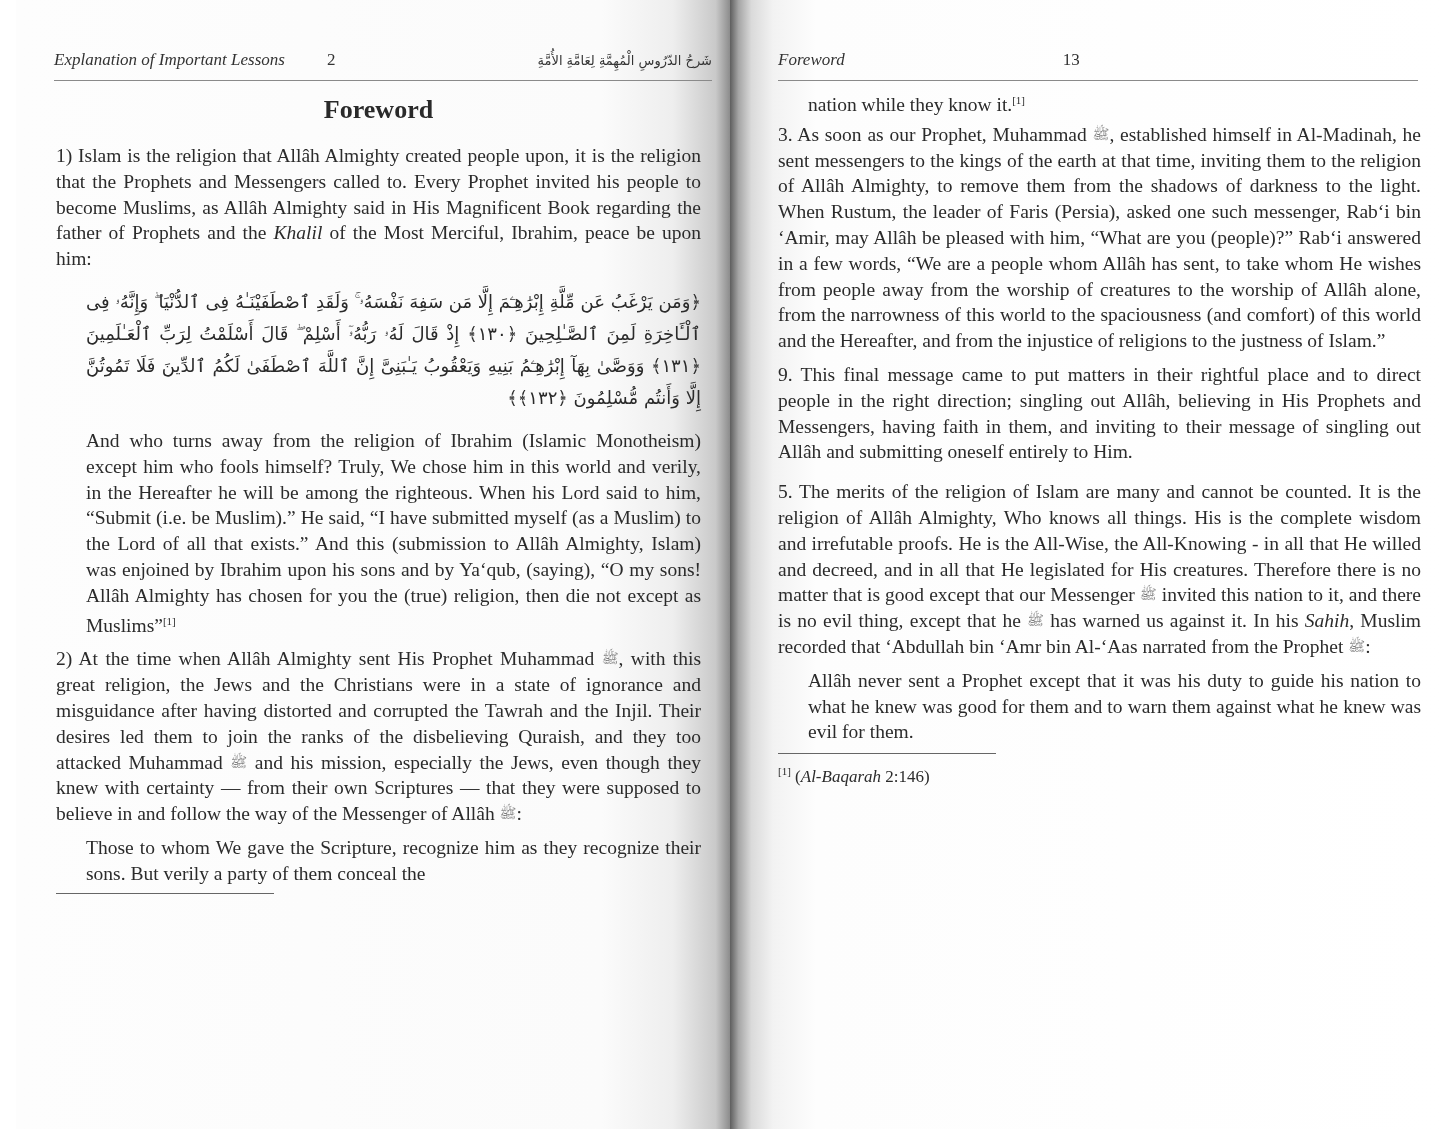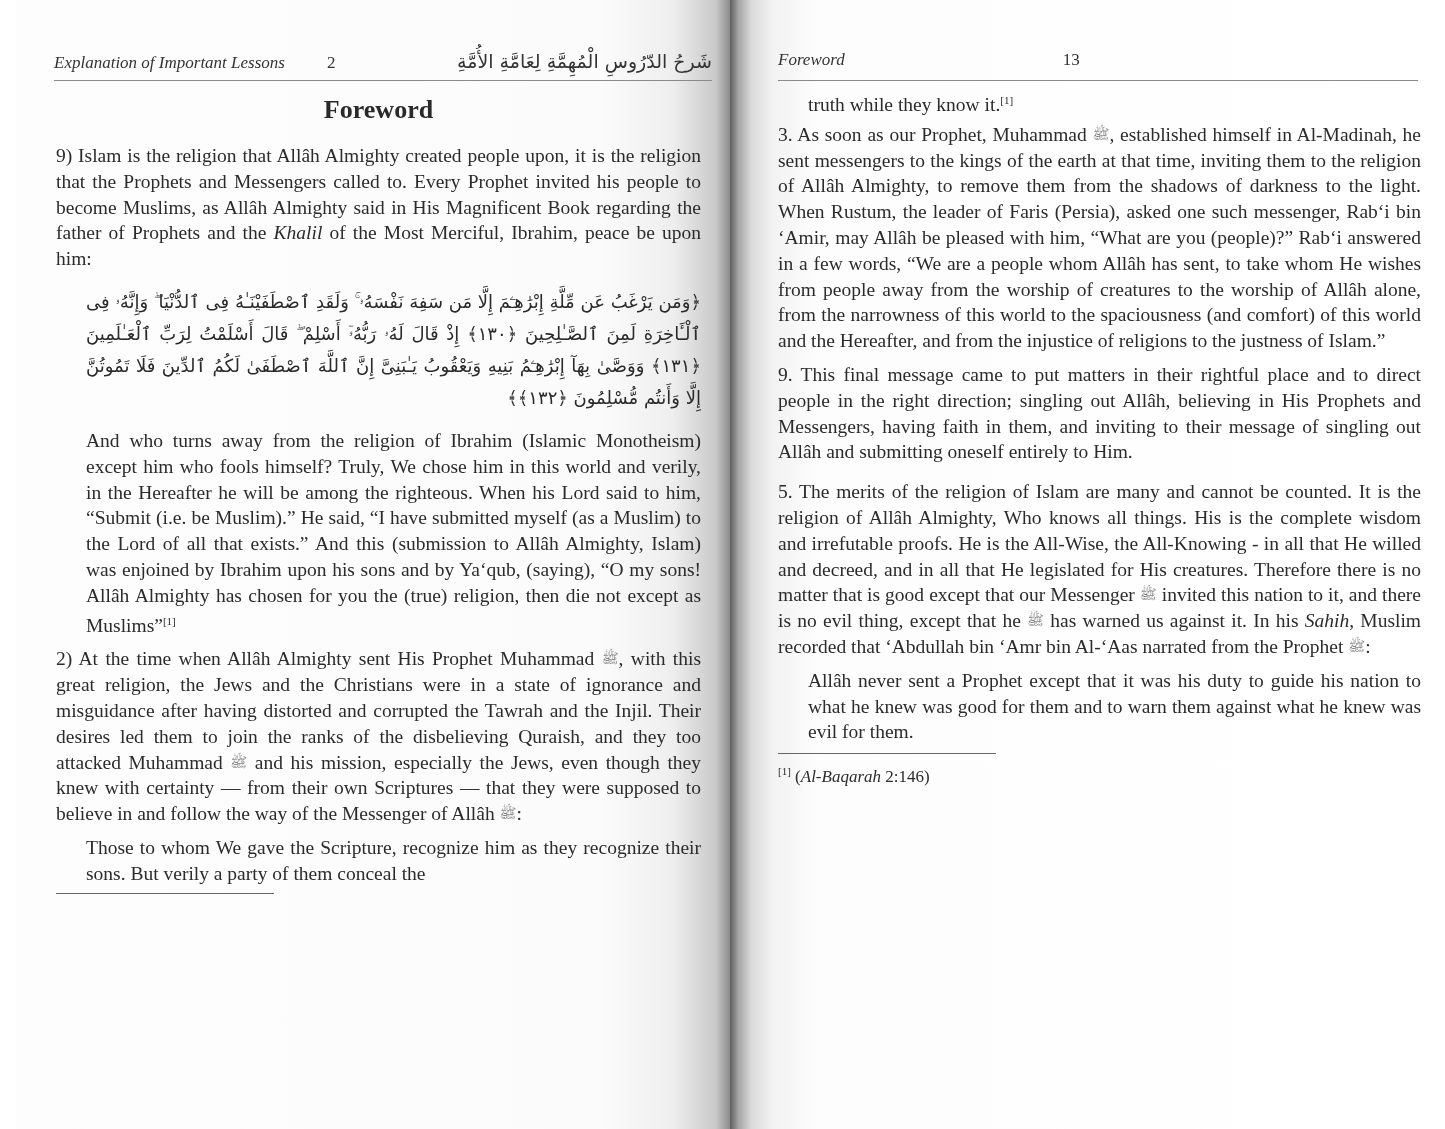--- a/index.html
+++ b/index.html
@@ -22,21 +22,21 @@
   }
   .running-head {
     position: absolute; top: 50px; height: 30px;
     display: flex; align-items: baseline;
     border-bottom: 1.5px solid #8a8a8a;
   }
   .page-left .running-head { left: 38px; width: 658px; }
   .page-right .running-head { left: 770px; width: 640px; left: 48px; }
   .rh-title { font-style: italic; font-size: 17px; color: #333; }
   .rh-num { font-size: 17px; color: #333; }
-  .rh-arabic { font-size: 19px; direction: rtl; color: #333; font-family: "DejaVu Sans", sans-serif; }
+  .rh-arabic { font-size: 13px; direction: rtl; color: #333; font-family: "DejaVu Sans", sans-serif; }
 
   .content { position: absolute; }
   .page-left .content { left: 40px; top: 95px; width: 645px; }
   .page-right .content { left: 48px; top: 88px; width: 643px; }
 
   h1.chapter {
     margin: 0 0 18px 0; text-align: center;
     font-family: "Liberation Serif", serif;
     font-weight: bold; font-size: 26px; color: #2a2a2a;
   }
@@ -68,21 +68,21 @@
   <div class="page page-left">
     <div class="running-head">
       <span class="rh-title">Explanation of Important Lessons</span>
       <span class="rh-num" style="margin-left:42px;">2</span>
       <span class="rh-arabic" style="margin-left:auto;">شَرحُ الدّرُوسِ الْمُهِمَّةِ لِعَامَّةِ الأُمَّةِ</span>
     </div>
 
     <div class="content">
       <h1 class="chapter">Foreword</h1>
 
-      <p class="para"><span>9) Islam is the religion that Allâh Almighty created people upon, it is the religion that the Prophets and Messengers called to. Every Prophet invited his people to become Muslims, as Allâh Almighty said in His Magnificent Book regarding the father of Prophets and the </span><i>Khalil</i><span> of the Most Merciful, Ibrahim, peace be upon him:</span></p>
+      <p class="para"><span>1) Islam is the religion that Allâh Almighty created people upon, it is the religion that the Prophets and Messengers called to. Every Prophet invited his people to become Muslims, as Allâh Almighty said in His Magnificent Book regarding the father of Prophets and the </span><i>Khalil</i><span> of the Most Merciful, Ibrahim, peace be upon him:</span></p>
 
       <div class="arabic">﴿وَمَن يَرْغَبُ عَن مِّلَّةِ إِبْرَٰهِـۧمَ إِلَّا مَن سَفِهَ نَفْسَهُۥ ۚ وَلَقَدِ ٱصْطَفَيْنَـٰهُ فِى ٱلدُّنْيَا ۖ وَإِنَّهُۥ فِى ٱلْـَٔاخِرَةِ لَمِنَ ٱلصَّـٰلِحِينَ ﴿١٣٠﴾ إِذْ قَالَ لَهُۥ رَبُّهُۥٓ أَسْلِمْ ۖ قَالَ أَسْلَمْتُ لِرَبِّ ٱلْعَـٰلَمِينَ ﴿١٣١﴾ وَوَصَّىٰ بِهَآ إِبْرَٰهِـۧمُ بَنِيهِ وَيَعْقُوبُ يَـٰبَنِىَّ إِنَّ ٱللَّهَ ٱصْطَفَىٰ لَكُمُ ٱلدِّينَ فَلَا تَمُوتُنَّ إِلَّا وَأَنتُم مُّسْلِمُونَ ﴿١٣٢﴾﴾</div>
 
       <p class="para indent"><span>And who turns away from the religion of Ibrahim (Islamic Monotheism) except him who fools himself? Truly, We chose him in this world and verily, in the Hereafter he will be among the righteous. When his Lord said to him, “Submit (i.e. be Muslim).” He said, “I have submitted myself (as a Muslim) to the Lord of all that exists.” And this (submission to Allâh Almighty, Islam) was enjoined by Ibrahim upon his sons and by Ya‘qub, (saying), “O my sons! Allâh Almighty has chosen for you the (true) religion, then die not except as Muslims”</span><sup>[1]</sup></p>
 
       <p class="para"><span>2) At the time when Allâh Almighty sent His Prophet Muhammad </span><span class="saw">ﷺ</span><span>, with this great religion, the Jews and the Christians were in a state of ignorance and misguidance after having distorted and corrupted the Tawrah and the Injil. Their desires led them to join the ranks of the disbelieving Quraish, and they too attacked Muhammad </span><span class="saw">ﷺ</span><span> and his mission, especially the Jews, even though they knew with certainty — from their own Scriptures — that they were supposed to believe in and follow the way of the Messenger of Allâh </span><span class="saw">ﷺ</span><span>:</span></p>
 
 
       <p class="indent">Those to whom We gave the Scripture, recognize him as they recognize their sons. But verily a party of them conceal the</p>
 
@@ -90,21 +90,21 @@
     </div>
   </div>
 
   <div class="page page-right">
     <div class="running-head" style="left:48px; width:640px;">
       <span class="rh-title">Foreword</span>
       <span class="rh-num" style="margin-left:218px;">13</span>
     </div>
 
     <div class="content">
-      <p class="para indent" style="margin-bottom:4px;"><span>truth while they know it.</span><sup>[1]</sup></p>
+      <p class="para indent" style="margin-bottom:4px;"><span>nation while they know it.</span><sup>[1]</sup></p>
 
       <p class="para"><span>3. As soon as our Prophet, Muhammad </span><span class="saw">ﷺ</span><span>, established himself in Al-Madinah, he sent messengers to the kings of the earth at that time, inviting them to the religion of Allâh Almighty, to remove them from the shadows of darkness to the light. When Rustum, the leader of Faris (Persia), asked one such messenger, Rab‘i bin ‘Amir, may Allâh be pleased with him, “What are you (people)?” Rab‘i answered in a few words, “We are a people whom Allâh has sent, to take whom He wishes from people away from the worship of creatures to the worship of Allâh alone, from the narrowness of this world to the spaciousness (and comfort) of this world and the Hereafter, and from the injustice of religions to the justness of Islam.”</span></p>
 
       <p class="para">9. This final message came to put matters in their rightful place and to direct people in the right direction; singling out Allâh, believing in His Prophets and Messengers, having faith in them, and inviting to their message of singling out Allâh and submitting oneself entirely to Him.</p>
 
       <p class="para" style="margin-top:14px;"><span>5. The merits of the religion of Islam are many and cannot be counted. It is the religion of Allâh Almighty, Who knows all things. His is the complete wisdom and irrefutable proofs. He is the All-Wise, the All-Knowing - in all that He willed and decreed, and in all that He legislated for His creatures. Therefore there is no matter that is good except that our Messenger </span><span class="saw">ﷺ</span><span> invited this nation to it, and there is no evil thing, except that he </span><span class="saw">ﷺ</span><span> has warned us against it. In his </span><i>Sahih</i><span>, Muslim recorded that ‘Abdullah bin ‘Amr bin Al-‘Aas narrated from the Prophet </span><span class="saw">ﷺ</span><span>:</span></p>
 
 
       <p class="para indent">Allâh never sent a Prophet except that it was his duty to guide his nation to what he knew was good for them and to warn them against what he knew was evil for them.</p>
 

